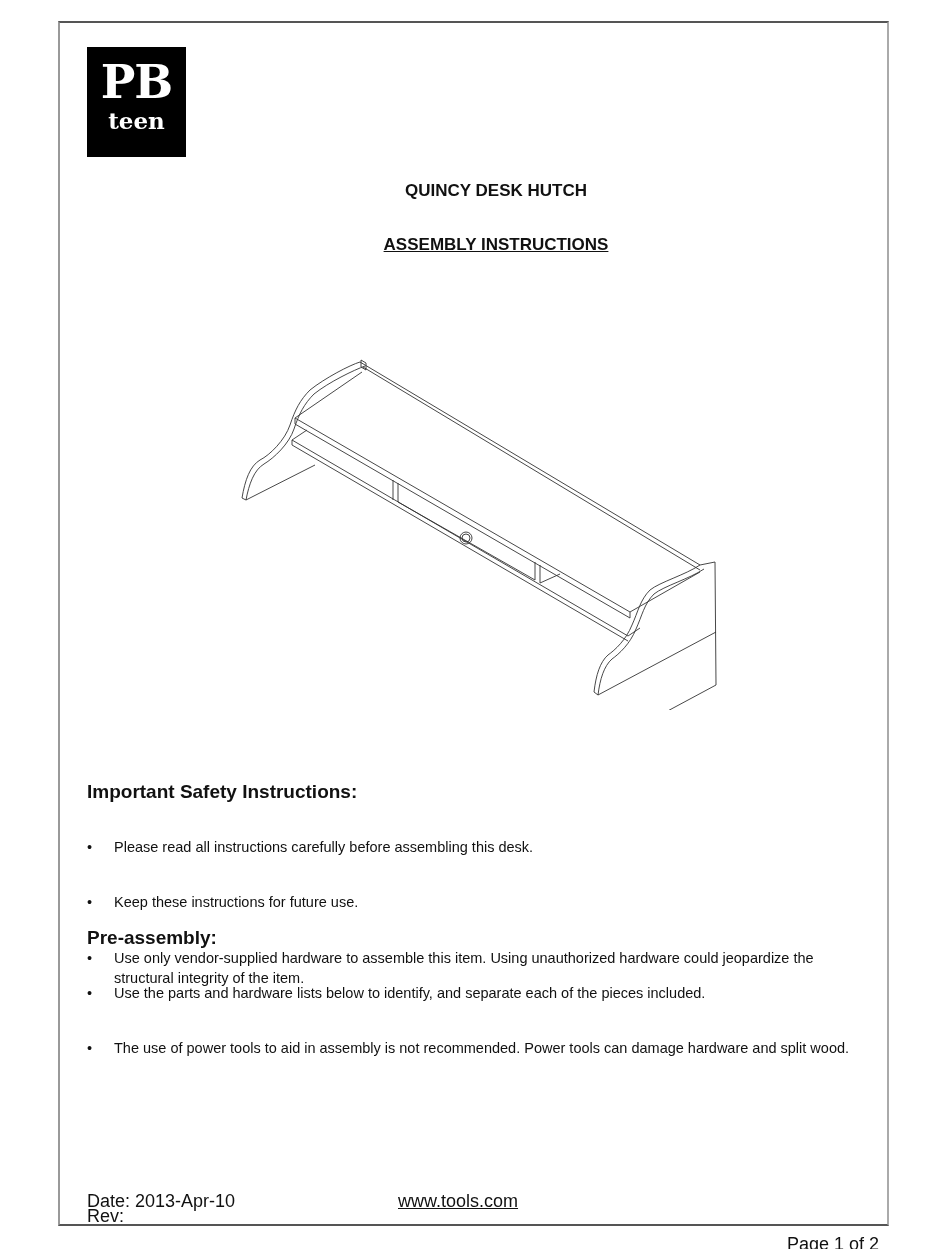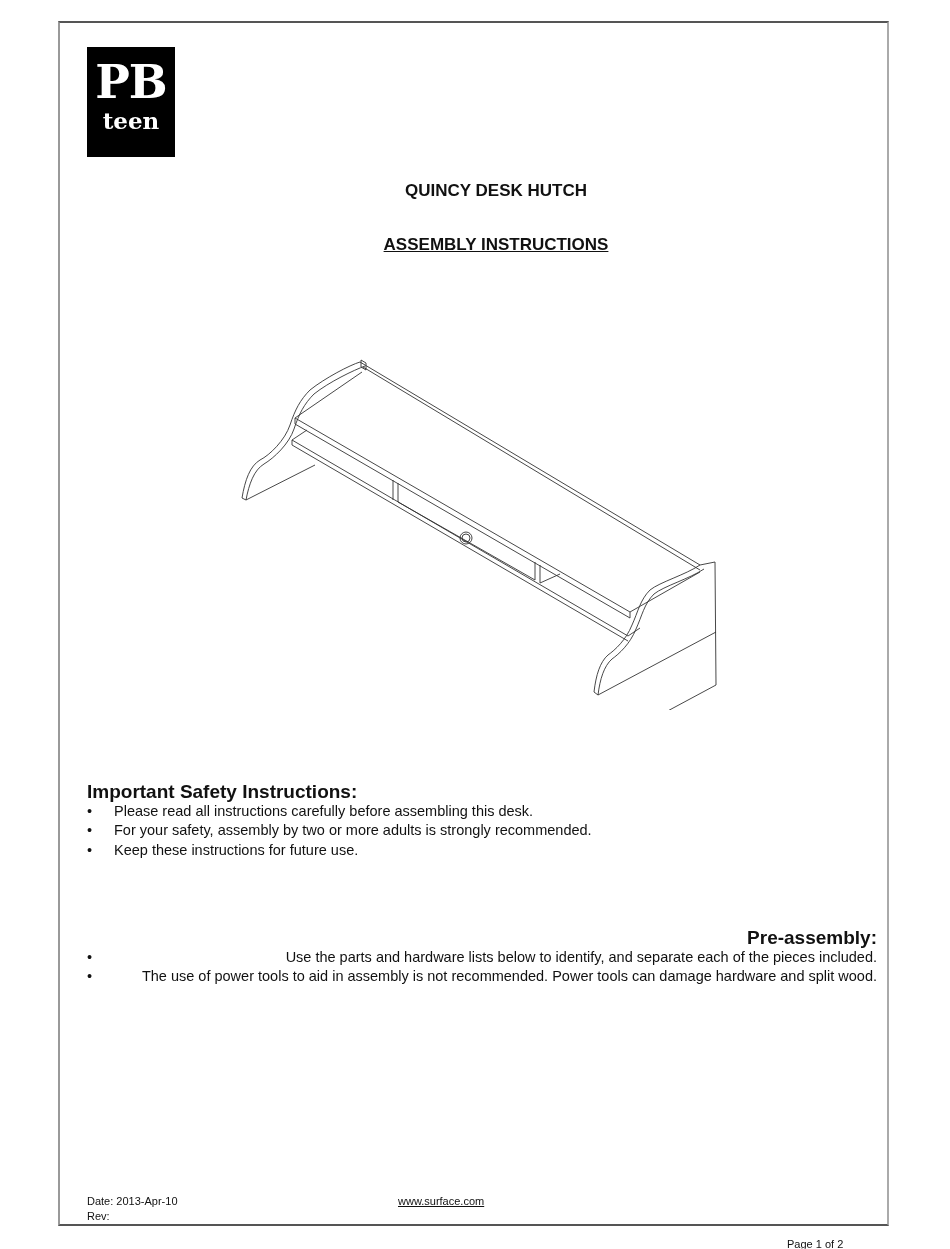--- a/index.html
+++ b/index.html
@@ -1,36 +1,36 @@
 <!DOCTYPE html>
 <html><head>
   <meta charset="utf-8">
   <style>
     html, body { margin: 0; padding: 0; background: #ffffff; }
     body { width: 950px; height: 1249px; position: relative; overflow: hidden;
            font-family: "Liberation Sans", sans-serif; color: #111; }
     .page-frame { position: absolute; left: 58px; top: 21px; width: 831px; height: 1205px;
                   border-top: 2px solid #555; border-left: 2px solid #999;
                   border-right: 2px solid #aaa; border-bottom: 2px solid #555; box-sizing: border-box; }
-    .logo { position: absolute; left: 87px; top: 47px; width: 88px; height: 110px; background: #000;
+    .logo { position: absolute; left: 87px; top: 47px; width: 99px; height: 110px; background: #000;
             color: #fff; font-family: "DejaVu Serif", serif; text-align: center; }
     .logo .pb { position: absolute; left: 0; right: 0; top: 12px; font-size: 46px; font-weight: bold; line-height: 1; letter-spacing: -1px; }
     .logo .teen { position: absolute; left: 0; right: 0; top: 62px; font-size: 23px; font-weight: bold; line-height: 1; }
     .title { position: absolute; left: 0; width: 992px; text-align: center; font-weight: bold; font-size: 17px; }
     .title.t1 { top: 181px; }
     .title.t2 { top: 235px; text-decoration: underline; }
     .illustration { position: absolute; left: 230px; top: 350px; width: 500px; height: 360px; }
     .section { position: absolute; left: 87px; width: 790px; font-size: 14.5px; line-height: 19.7px; }
     .section h3 { margin: 0; font-size: 19px; font-weight: bold; }
     .section ul { list-style: none; margin: 0; padding: 0; }
-    .section li { position: relative; padding-left: 27px; }
+    .section li { position: relative; padding-left: 27px; margin-top: 36px; }
     .section li::before { content: "\2022"; position: absolute; left: 0; top: 0; }
     .sec-safety { top: 782px; }
-    .sec-pre { top: 928px; text-align: right; }
-    .footer { position: absolute; top: 1194px; font-size: 11px; line-height: 15px; }
+    .sec-pre { top: 928px; }
+    .footer { position: absolute; top: 1194px; font-size: 18px; line-height: 15px; }
     .footer.left { left: 87px; }
     .footer.mid { left: 398px; text-decoration: underline; }
     .footer.right { left: 787px; margin-top: 43px; }
   </style>
 </head>
 <body>
 
 <div class="page-frame"></div>
 
 <div class="logo">
@@ -68,31 +68,31 @@
   <path d="M470 215 L485 212 L486 335 L365 400"></path>
   <path d="M470 215 C455 225 430 232 420 240 C410 250 408 262 402 275 C396 290 385 300 378 305 C370 312 366 325 364 342"></path>
   <path d="M474 219 C459 229 434 236 424 244 C414 254 412 266 406 279 C400 294 389 304 382 309 C374 316 370 329 368 345"></path>
   <path d="M364 342 L368 345 L486 282"></path>
 </svg>
 
 <div class="section sec-safety">
   <h3>Important Safety Instructions:</h3>
   <ul>
     <li>Please read all instructions carefully before assembling this desk.</li>
-    <li>For your safety, assembly by two or more adults is strongly recommended.</li>
     <li>Keep these instructions for future use.</li>
+    <li>Use only vendor-supplied hardware to assemble this item. Using unauthorized hardware could jeopardize the structural integrity of the item.</li>
   </ul>
 </div>
 
 <div class="section sec-pre">
   <h3>Pre-assembly:</h3>
   <ul>
     <li>Use the parts and hardware lists below to identify, and separate each of the pieces included.</li>
     <li>The use of power tools to aid in assembly is not recommended. Power tools can damage hardware and split wood.</li>
   </ul>
 </div>
 
 <div class="footer left">
   <div>Date: 2013-Apr-10</div>
   <div>Rev:</div>
 </div>
-<div class="footer mid">www.surface.com</div>
+<div class="footer mid">www.tools.com</div>
 <div class="footer right">Page 1 of 2</div>
 
 </body></html>

